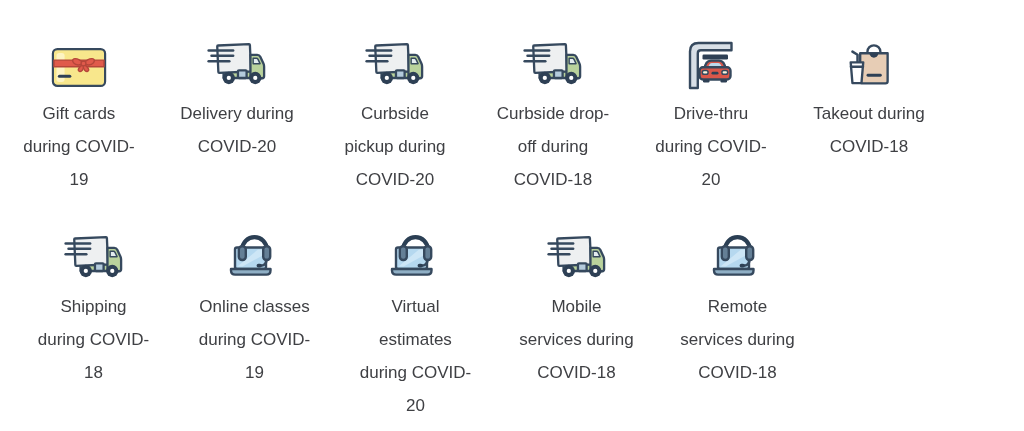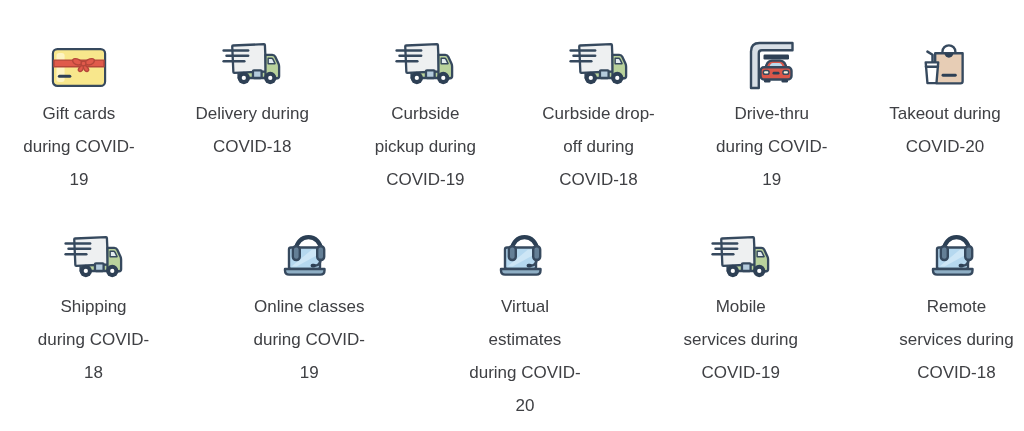--- a/index.html
+++ b/index.html
@@ -12,21 +12,21 @@
     position: relative;
     width: 1024px;
     height: 431px;
     overflow: hidden;
     box-sizing: border-box;
     padding-top: 33px;
     background: #ffffff;
   }
   .row {
     display: flex;
-    justify-content: space-between;
+    justify-content: flex-start;
     align-items: flex-start;
   }
   .row-2 {
     margin-top: 30px;
     transform: translateX(13px);
   }
   figure.svc {
     width: 150px;
     margin: 0 4px;
     display: flex;
@@ -165,32 +165,32 @@
 19</figcaption>
     </figure>
 
     <figure class="svc">
       <div class="icon-box">
         <svg class="icon i-truck">
             <use href="#sym-truck"></use>
           </svg>
       </div>
       <figcaption class="label">Delivery during
-COVID-18</figcaption>
+COVID-20</figcaption>
     </figure>
 
     <figure class="svc">
       <div class="icon-box">
         <svg class="icon i-truck">
             <use href="#sym-truck"></use>
           </svg>
       </div>
       <figcaption class="label">Curbside
 pickup during
-COVID-19</figcaption>
+COVID-20</figcaption>
     </figure>
 
     <figure class="svc">
       <div class="icon-box">
         <svg class="icon i-truck">
             <use href="#sym-truck"></use>
           </svg>
       </div>
       <figcaption class="label">Curbside drop-
 off during
@@ -198,31 +198,31 @@
     </figure>
 
     <figure class="svc">
       <div class="icon-box">
         <svg class="icon i-drive">
             <use href="#sym-drive"></use>
           </svg>
       </div>
       <figcaption class="label">Drive-thru
 during COVID-
-19</figcaption>
+20</figcaption>
     </figure>
 
     <figure class="svc">
       <div class="icon-box">
         <svg class="icon i-takeout">
             <use href="#sym-takeout"></use>
           </svg>
       </div>
       <figcaption class="label">Takeout during
-COVID-20</figcaption>
+COVID-18</figcaption>
     </figure>
 
   </div>
 
   <div class="row row-2">
 
     <figure class="svc">
       <div class="icon-box">
         <svg class="icon i-truck">
             <use href="#sym-truck"></use>
@@ -257,21 +257,21 @@
     </figure>
 
     <figure class="svc">
       <div class="icon-box">
         <svg class="icon i-truck">
             <use href="#sym-truck"></use>
           </svg>
       </div>
       <figcaption class="label">Mobile
 services during
-COVID-19</figcaption>
+COVID-18</figcaption>
     </figure>
 
     <figure class="svc">
       <div class="icon-box">
         <svg class="icon i-laptop">
             <use href="#sym-laptop"></use>
           </svg>
       </div>
       <figcaption class="label">Remote
 services during

